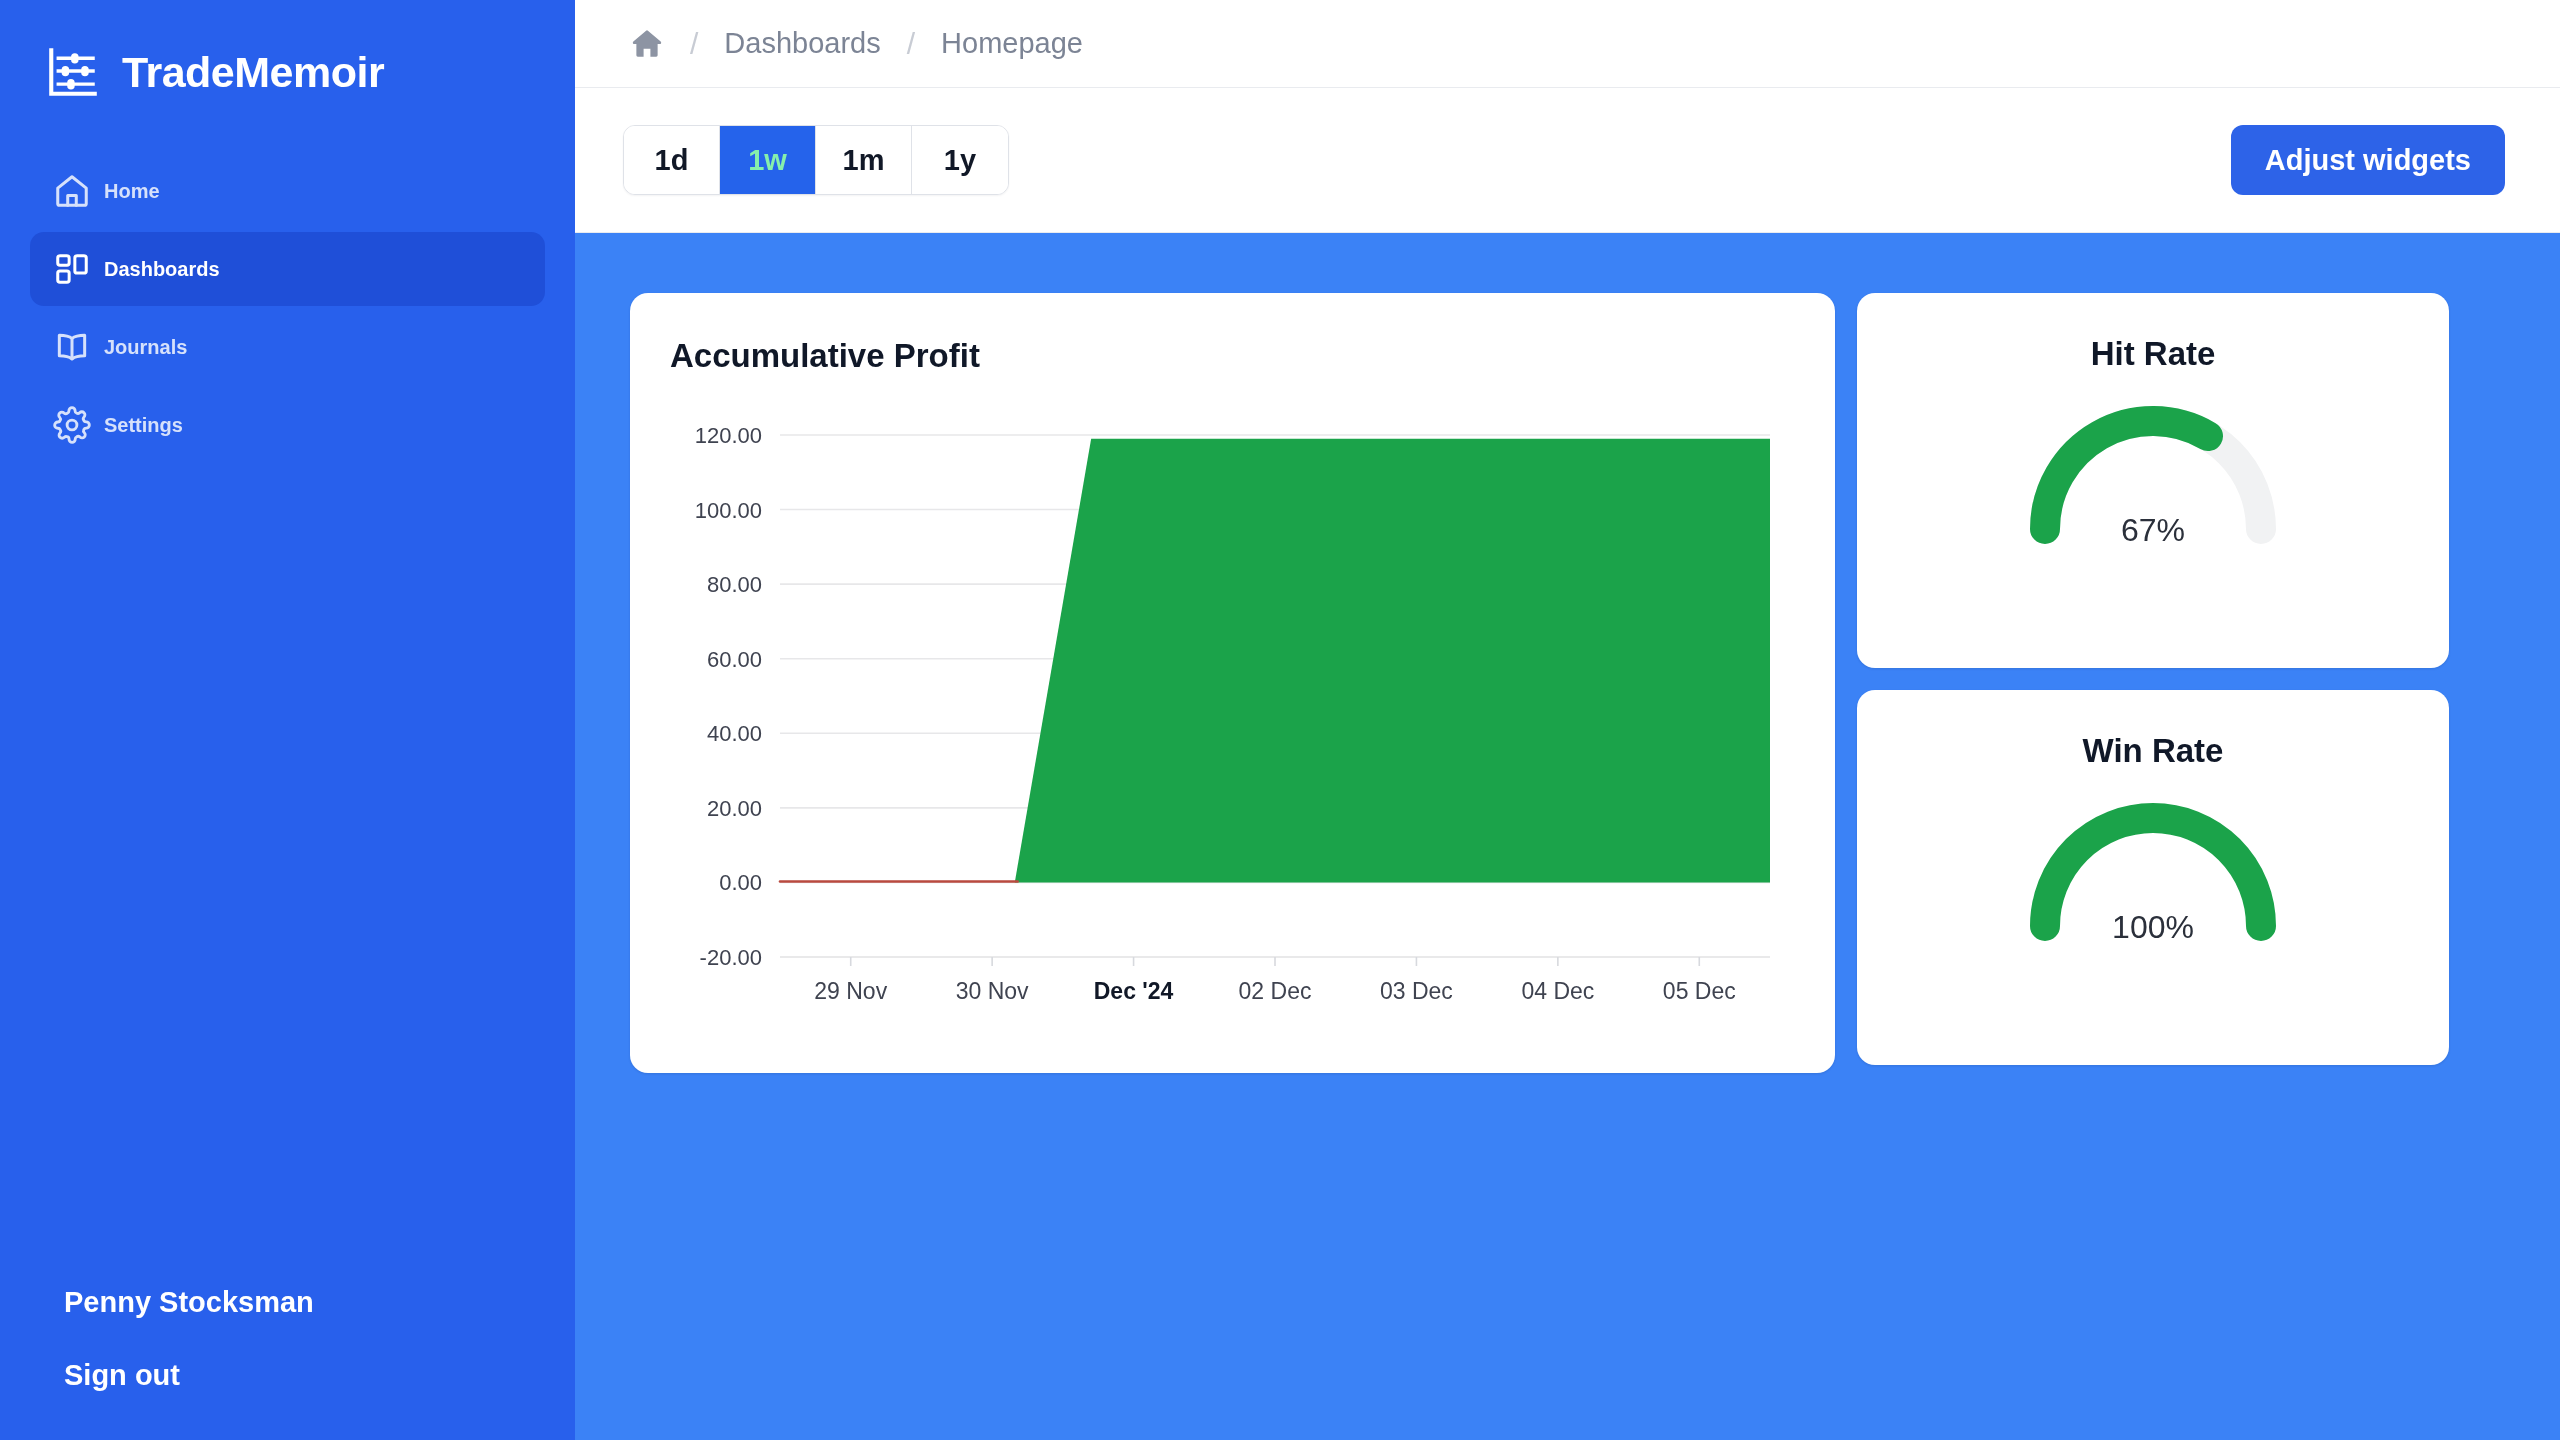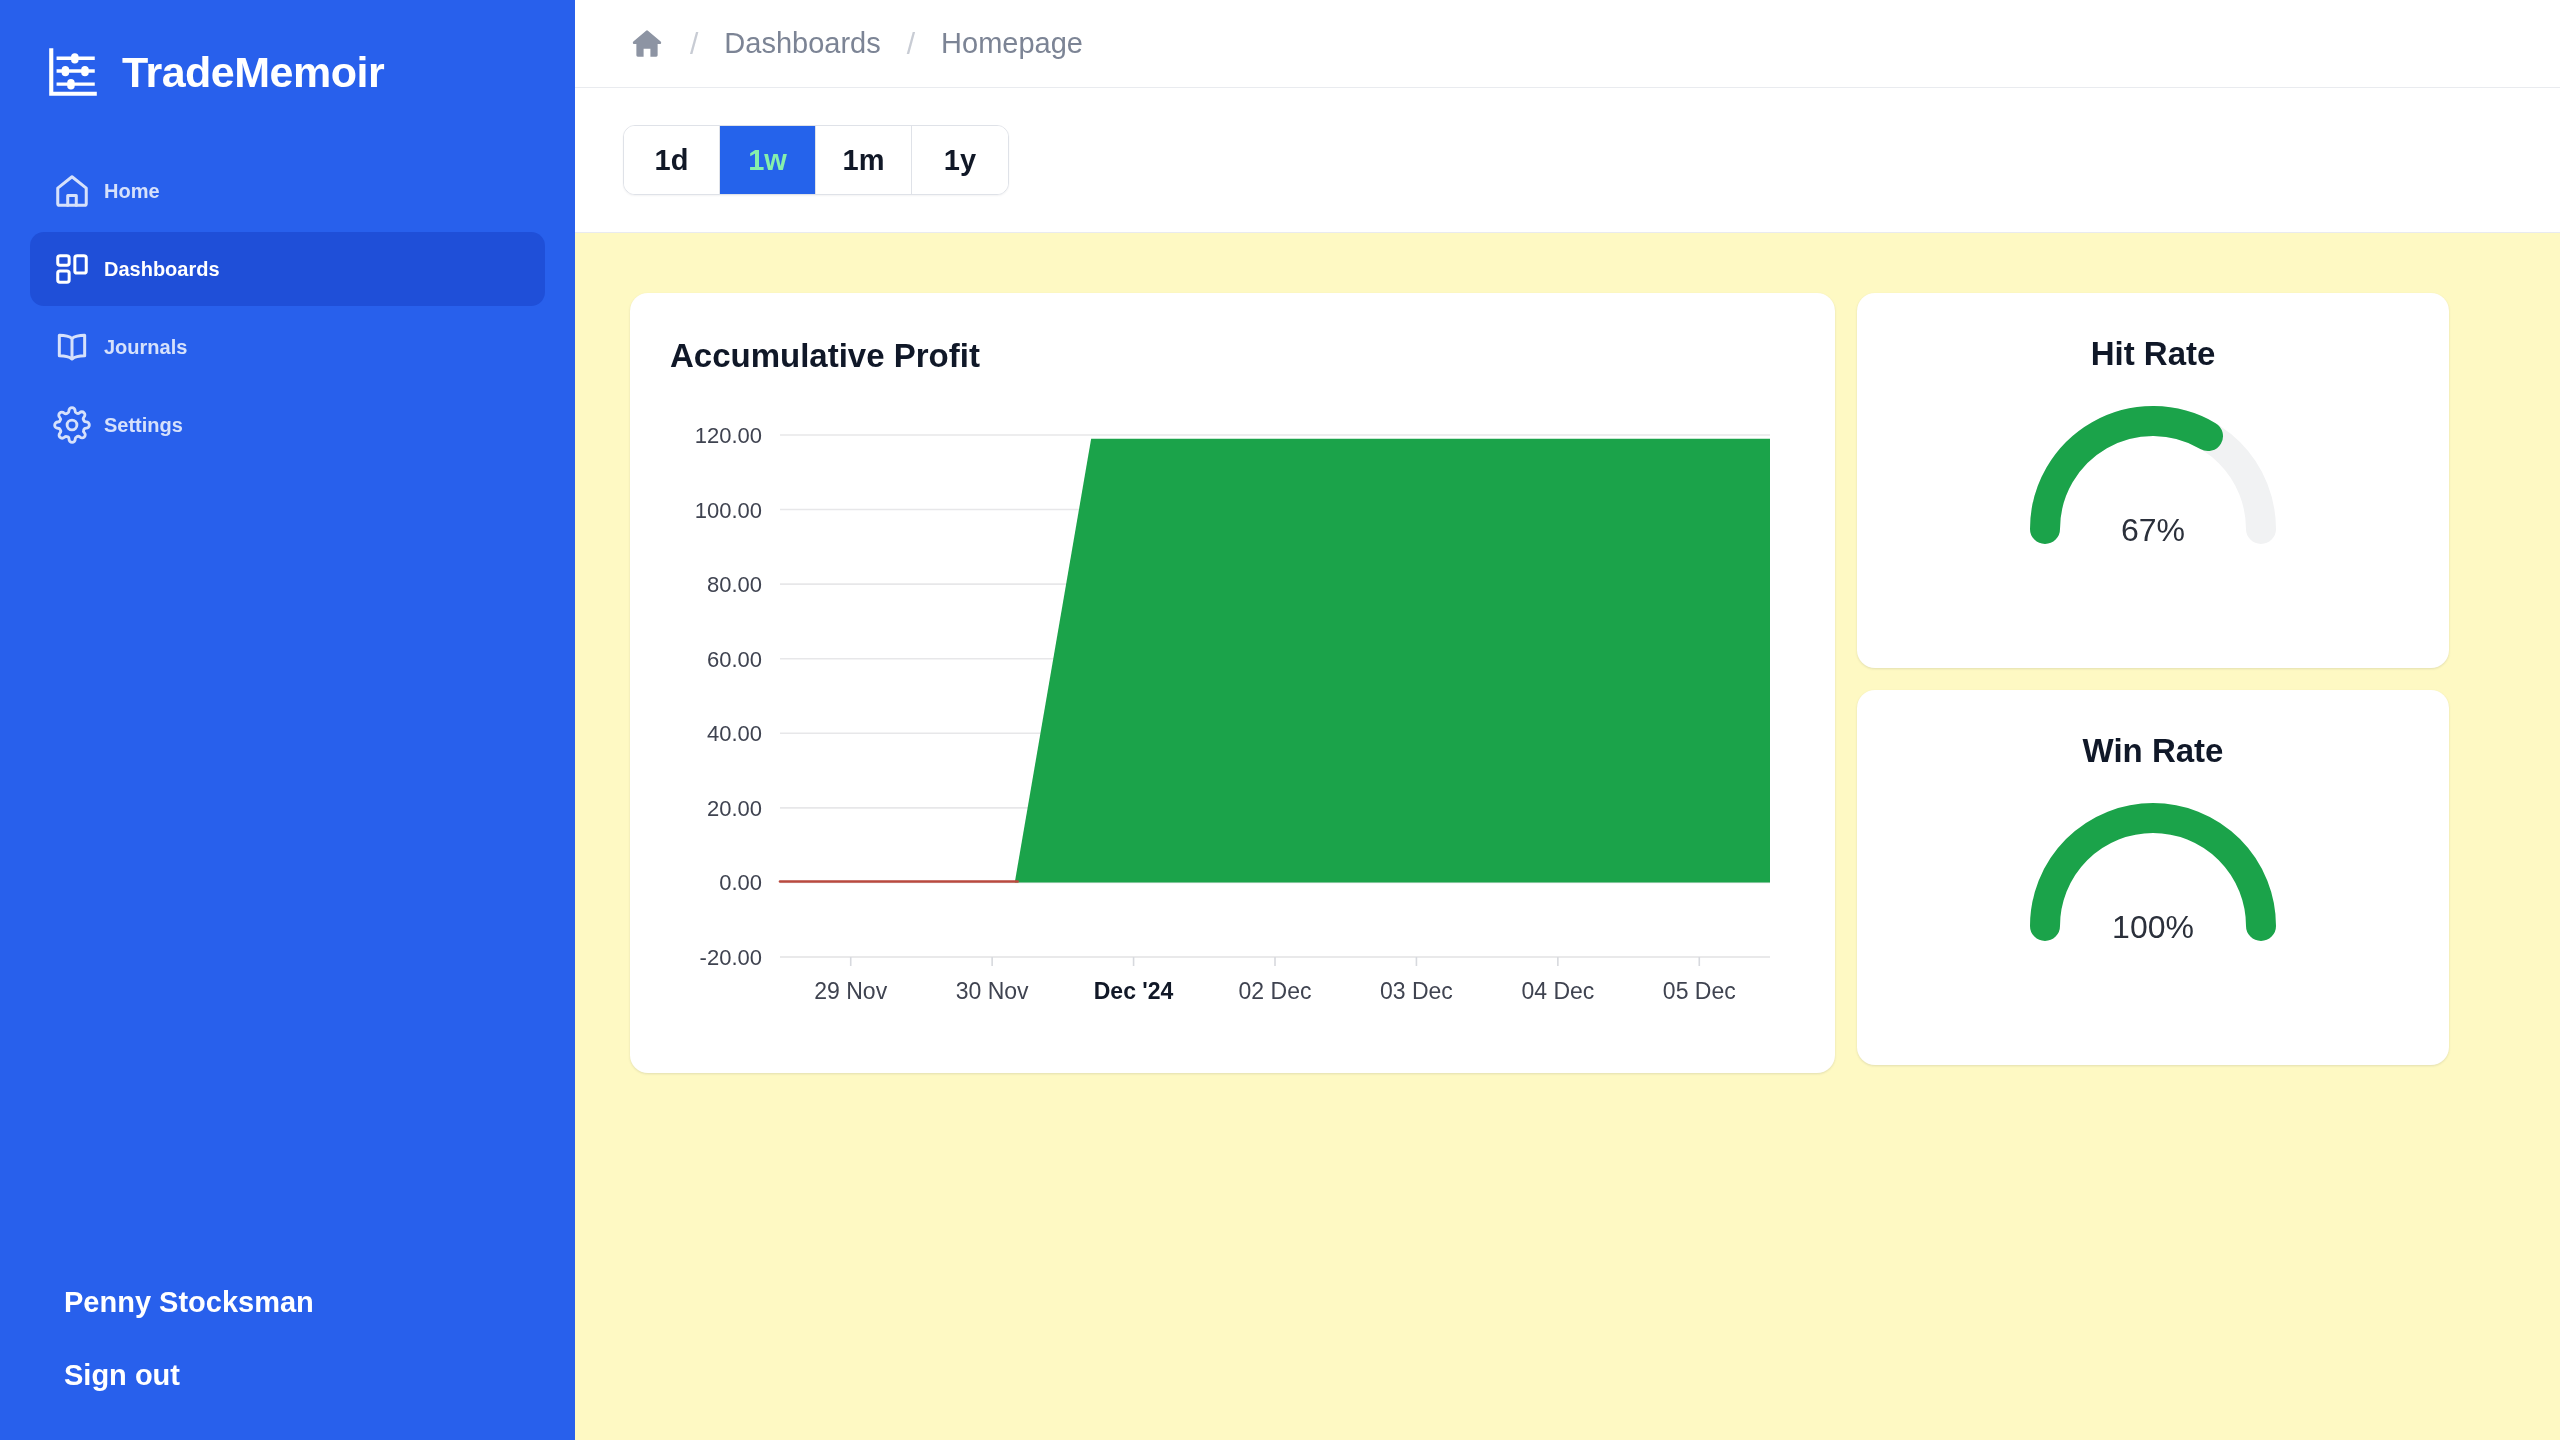--- a/index.html
+++ b/index.html
@@ -87,21 +87,21 @@
 
   .adjust-btn {
     background: #2d63e8; color: #fff;
     font-size: 29px; font-weight: 700;
     padding: 0 34px; height: 70px;
     border: none; border-radius: 12px; cursor: pointer;
     display: flex; align-items: center;
   }
 
   .content {
-    flex: 1 1 auto; background: #fef9c3;
+    flex: 1 1 auto; background: #3b82f6;
     padding: 60px 55px 0 55px;
     display: flex; gap: 22px; align-items: flex-start;
   }
 
   .card {
     background: #ffffff; border-radius: 18px;
     box-shadow: 0 1px 3px rgba(16,24,40,0.08), 0 1px 2px rgba(16,24,40,0.04);
   }
   .card-title { font-size: 33px; font-weight: 700; color: #101828; }
 
@@ -203,20 +203,21 @@
       <span class="bc-link">Homepage</span>
     </div>
 
     <div class="toolbar">
       <div class="range-group">
         <div class="range-btn">1d</div>
         <div class="range-btn active">1w</div>
         <div class="range-btn">1m</div>
         <div class="range-btn">1y</div>
       </div>
+      <button class="adjust-btn">Adjust widgets</button>
     </div>
 
     <div class="content">
 
       <div class="card chart-card">
         <div class="card-title">Accumulative Profit</div>
         <div class="chart-area">
           <svg id="profit-chart" viewBox="0 0 1120 610" width="1120" height="610" preserveAspectRatio="none">
               <line x1="110" y1="540" x2="1100" y2="540" stroke="#e7e7e9" stroke-width="1.6"></line>
               <text x="92" y="548" text-anchor="end" font-size="22" fill="#3f4350" font-family="&quot;Liberation Sans&quot;, sans-serif">-20.00</text>

